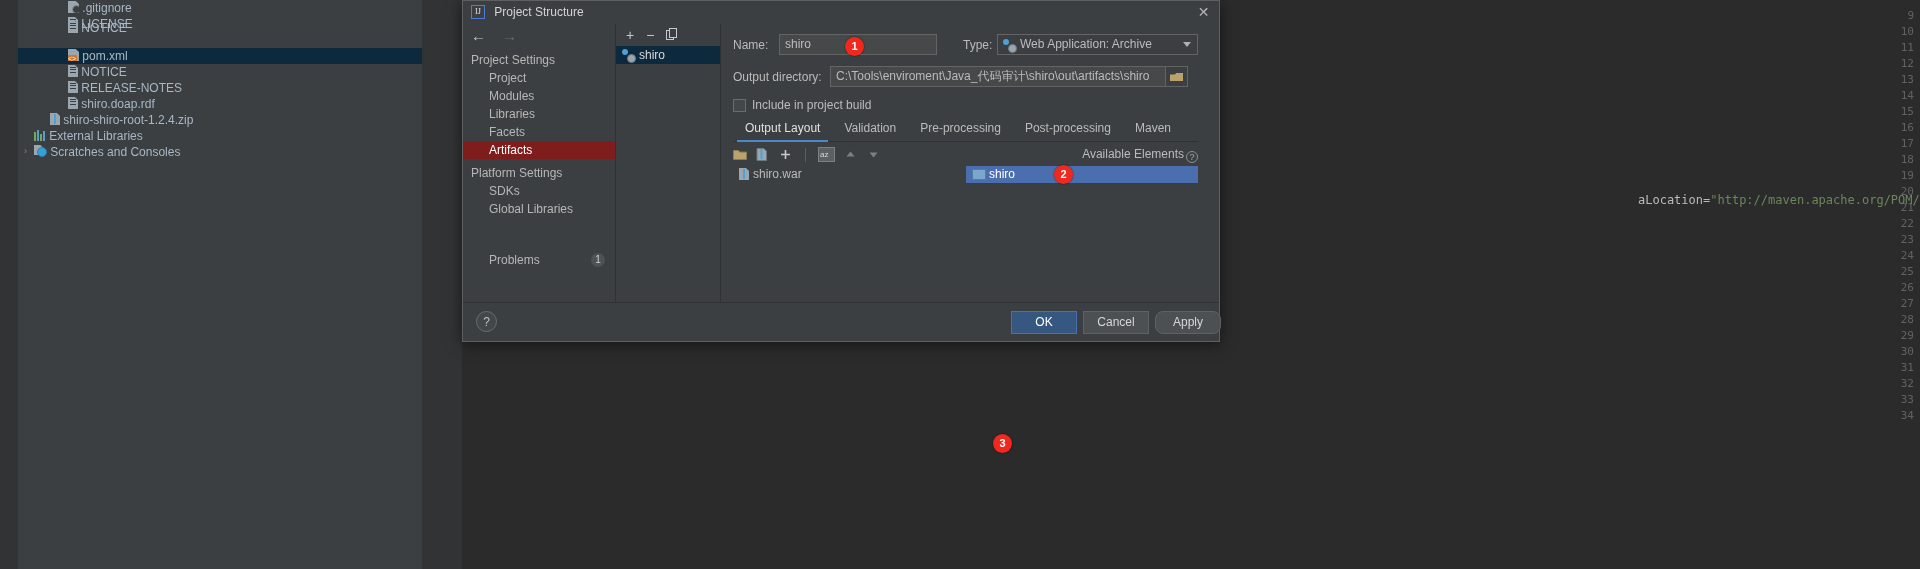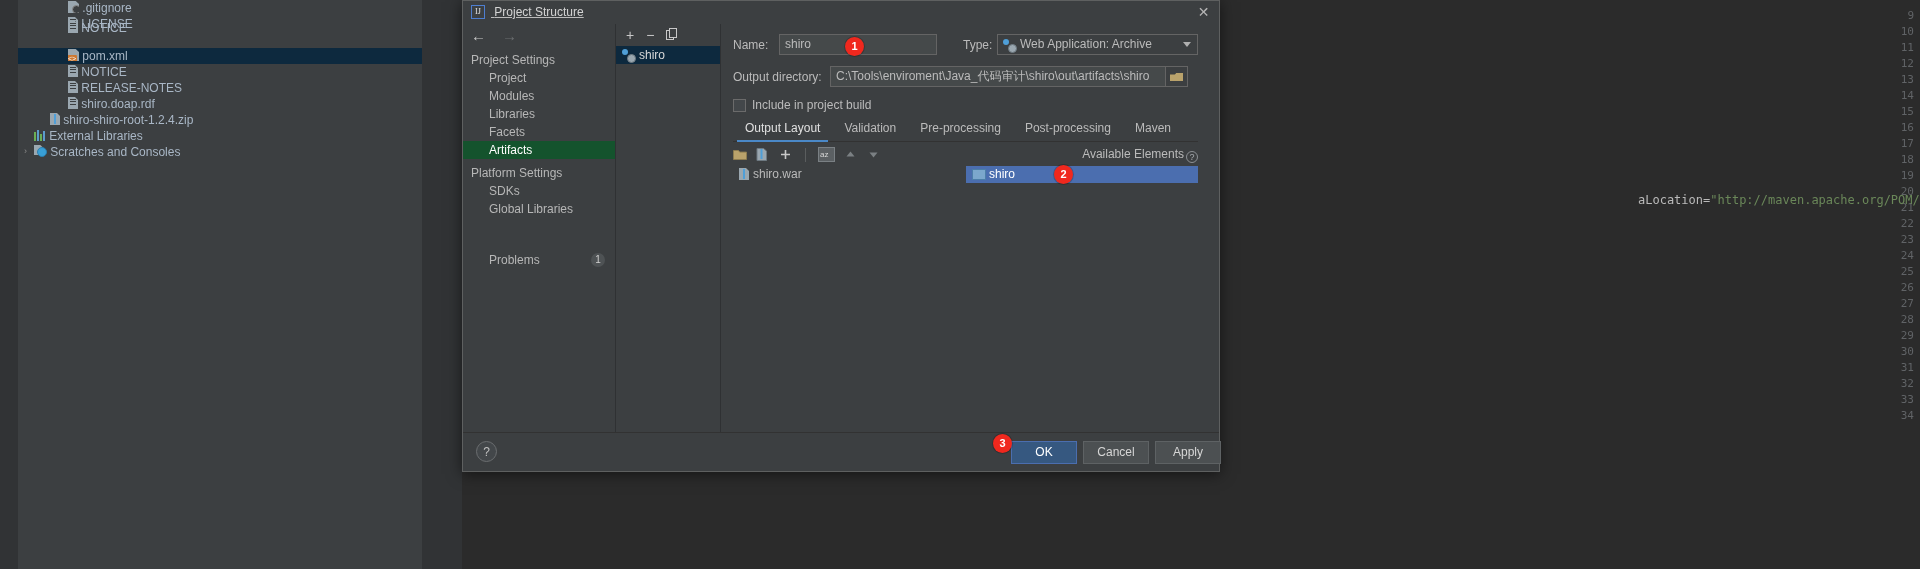--- a/index.html
+++ b/index.html
@@ -108,25 +108,24 @@
   }
   .code-line {
     position: absolute; font-family: "DejaVu Sans Mono", monospace;
     font-size: 12px; white-space: pre; line-height: 16px;
   }
   .tok-attr { color: #bababa; }
   .tok-str { color: #6a8759; }
 
   
   .dialog {
-    position: absolute; left: 462px; top: 0px; width: 758px; height: 472px;
+    position: absolute; left: 462px; top: 0px; width: 758px; height: 342px;
     background: #3c3f41;
     border: 1px solid #5e6060;
     box-shadow: 0 2px 14px rgba(0,0,0,.55);
-    text-decoration: underline;
   }
   .dlg-title {
     position: relative; height: 23px; line-height: 23px;
     background: #3c3f41; padding-left: 8px;
     color: #d4d4d4; font-size: 12px;
   }
   .dlg-title .ij-logo {
     display: inline-block; width: 14px; height: 14px; vertical-align: -3px;
     margin-right: 6px; position: relative;
     background: #3c3f41; border: 1px solid #4e7ecf;
@@ -157,21 +156,21 @@
   }
   .nav-arrow { color: #c8c8c8; font-size: 15px; line-height: 15px; cursor: pointer; }
   .nav-arrow.dim { color: #6b6e70; }
   .nav-group {
     padding: 5px 0 0 8px; color: #b7b7b7; font-size: 12px; line-height: 18px;
   }
   .nav-item {
     padding-left: 26px; line-height: 18px; height: 18px;
     color: #b7b7b7; font-size: 12px; cursor: pointer; position: relative;
   }
-  .nav-item.active { background: #14532d; color: #ffffff; }
+  .nav-item.active { background: #7f1d1d; color: #ffffff; }
   .nav-problems {
     position: absolute; left: 0; right: 0; top: 227px;
     padding-left: 26px; height: 18px; line-height: 18px;
     color: #b7b7b7; font-size: 12px; cursor: pointer;
   }
   .nav-badge {
     position: absolute; right: 10px; top: 2px;
     min-width: 14px; height: 14px; border-radius: 7px;
     background: #4e5254; color: #d0d0d0;
     font-size: 10px; line-height: 14px; text-align: center; padding: 0 3px;
@@ -519,21 +518,21 @@
         </div>
 
 
       </div>
     </div>
 
     <div class="dlg-footer">
       <span class="help-btn">?</span>
       <span class="btn primary" style="left:548px; width:66px;">OK</span>
       <span class="btn" style="left:620px; width:66px;">Cancel</span>
-      <span class="btn" style="left:692px; width:66px;">Apply</span>
+      <span class="btn" style="left:692px; width:66px;border-radius:8px;">Apply</span>
     </div>
   </div>
 
   <div id="badges">
       <div class="badge" style="left: 845px; top: 37px;">1</div>
       <div class="badge" style="left: 1054px; top: 165px;">2</div>
       <div class="badge" style="left: 993px; top: 434px;">3</div>
     </div>
 </div>
 

